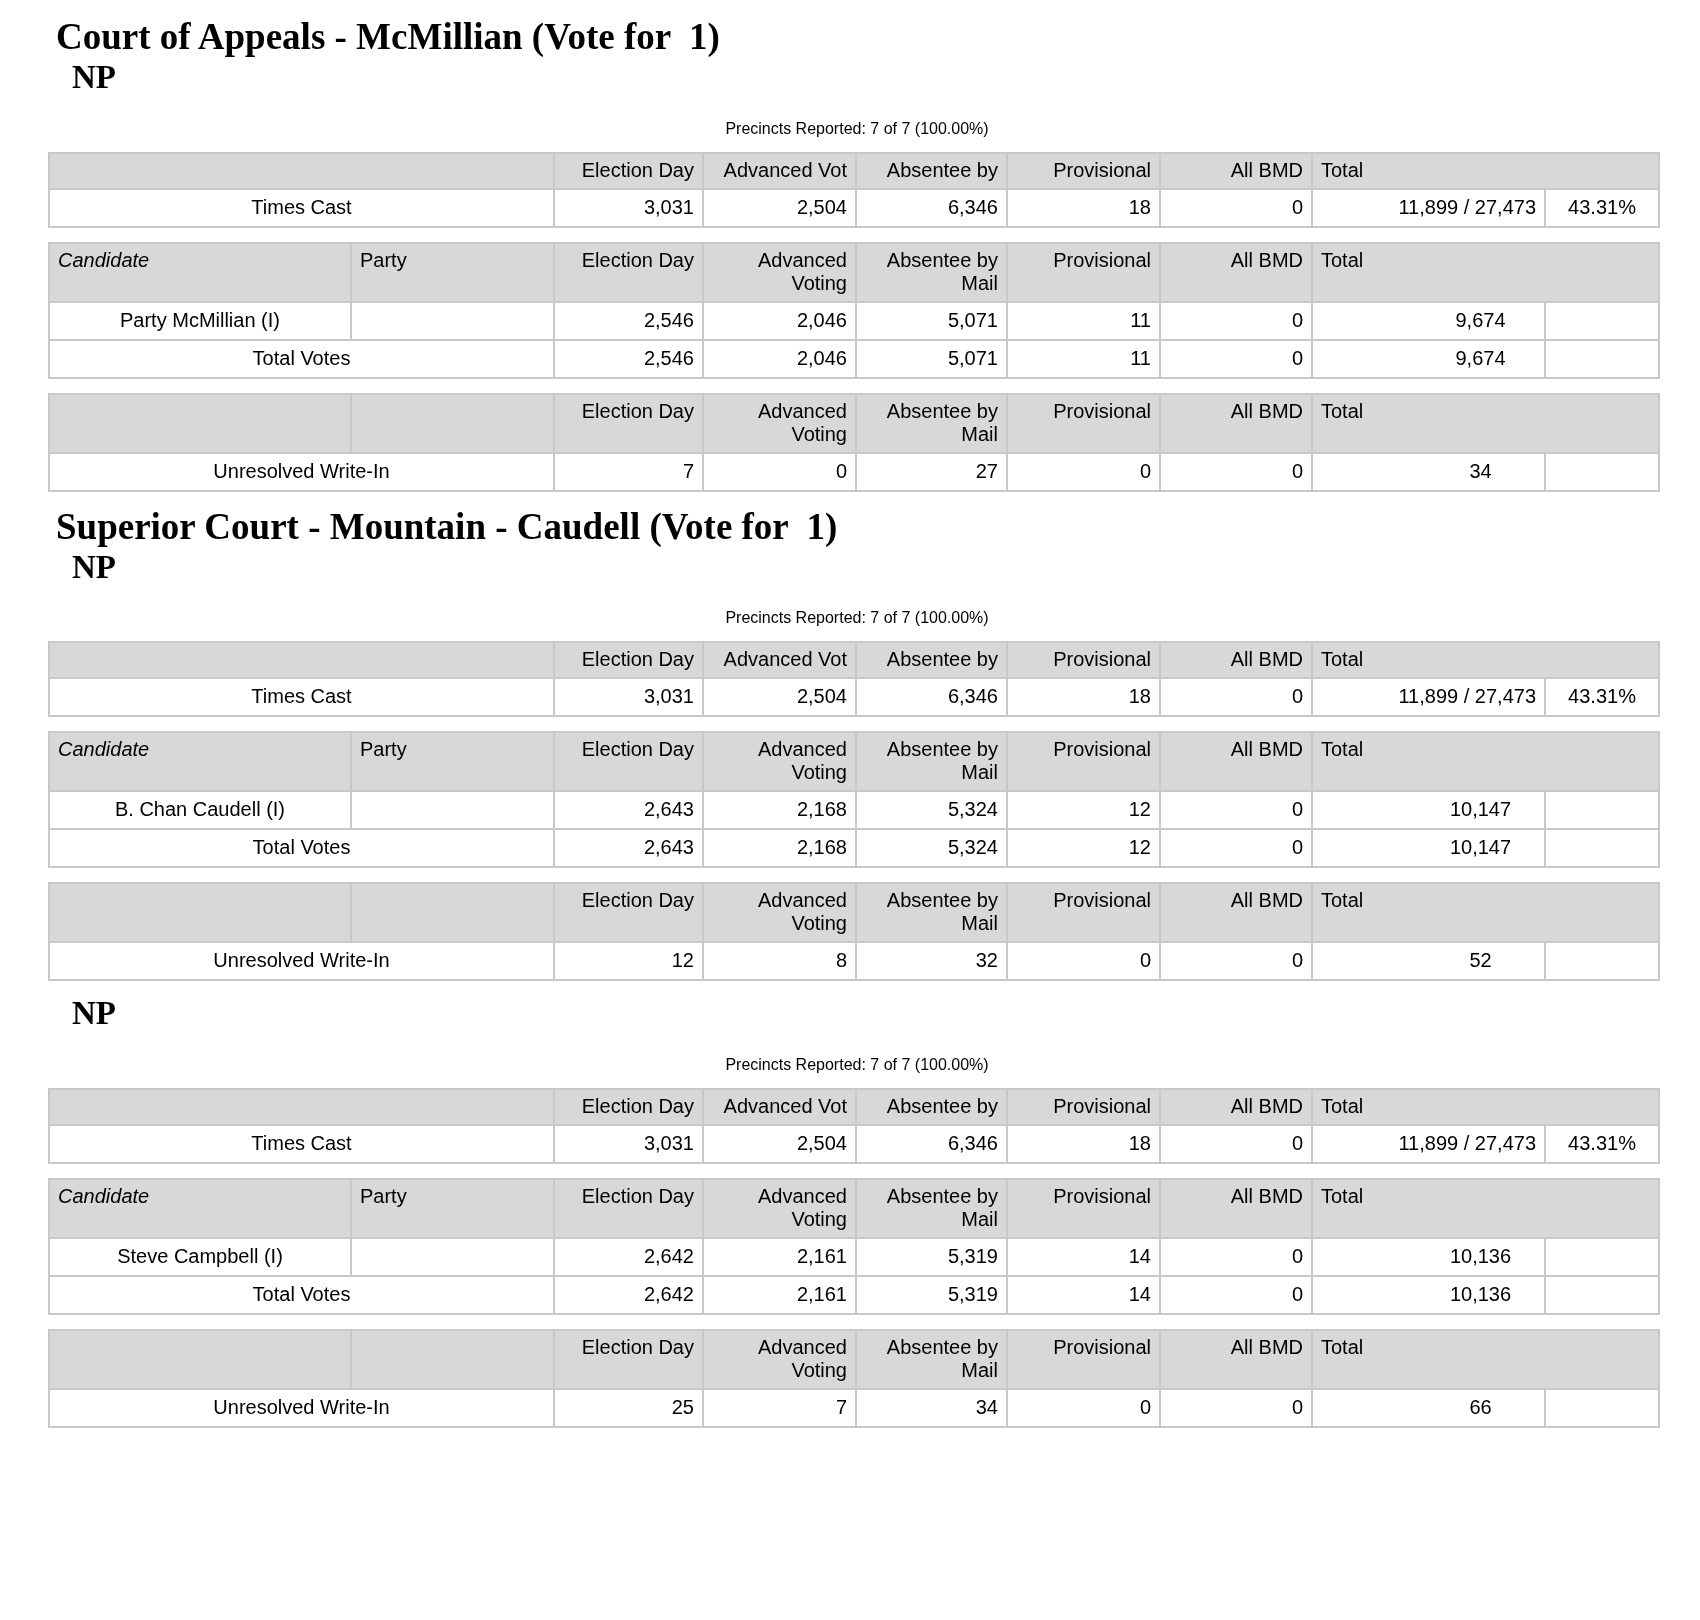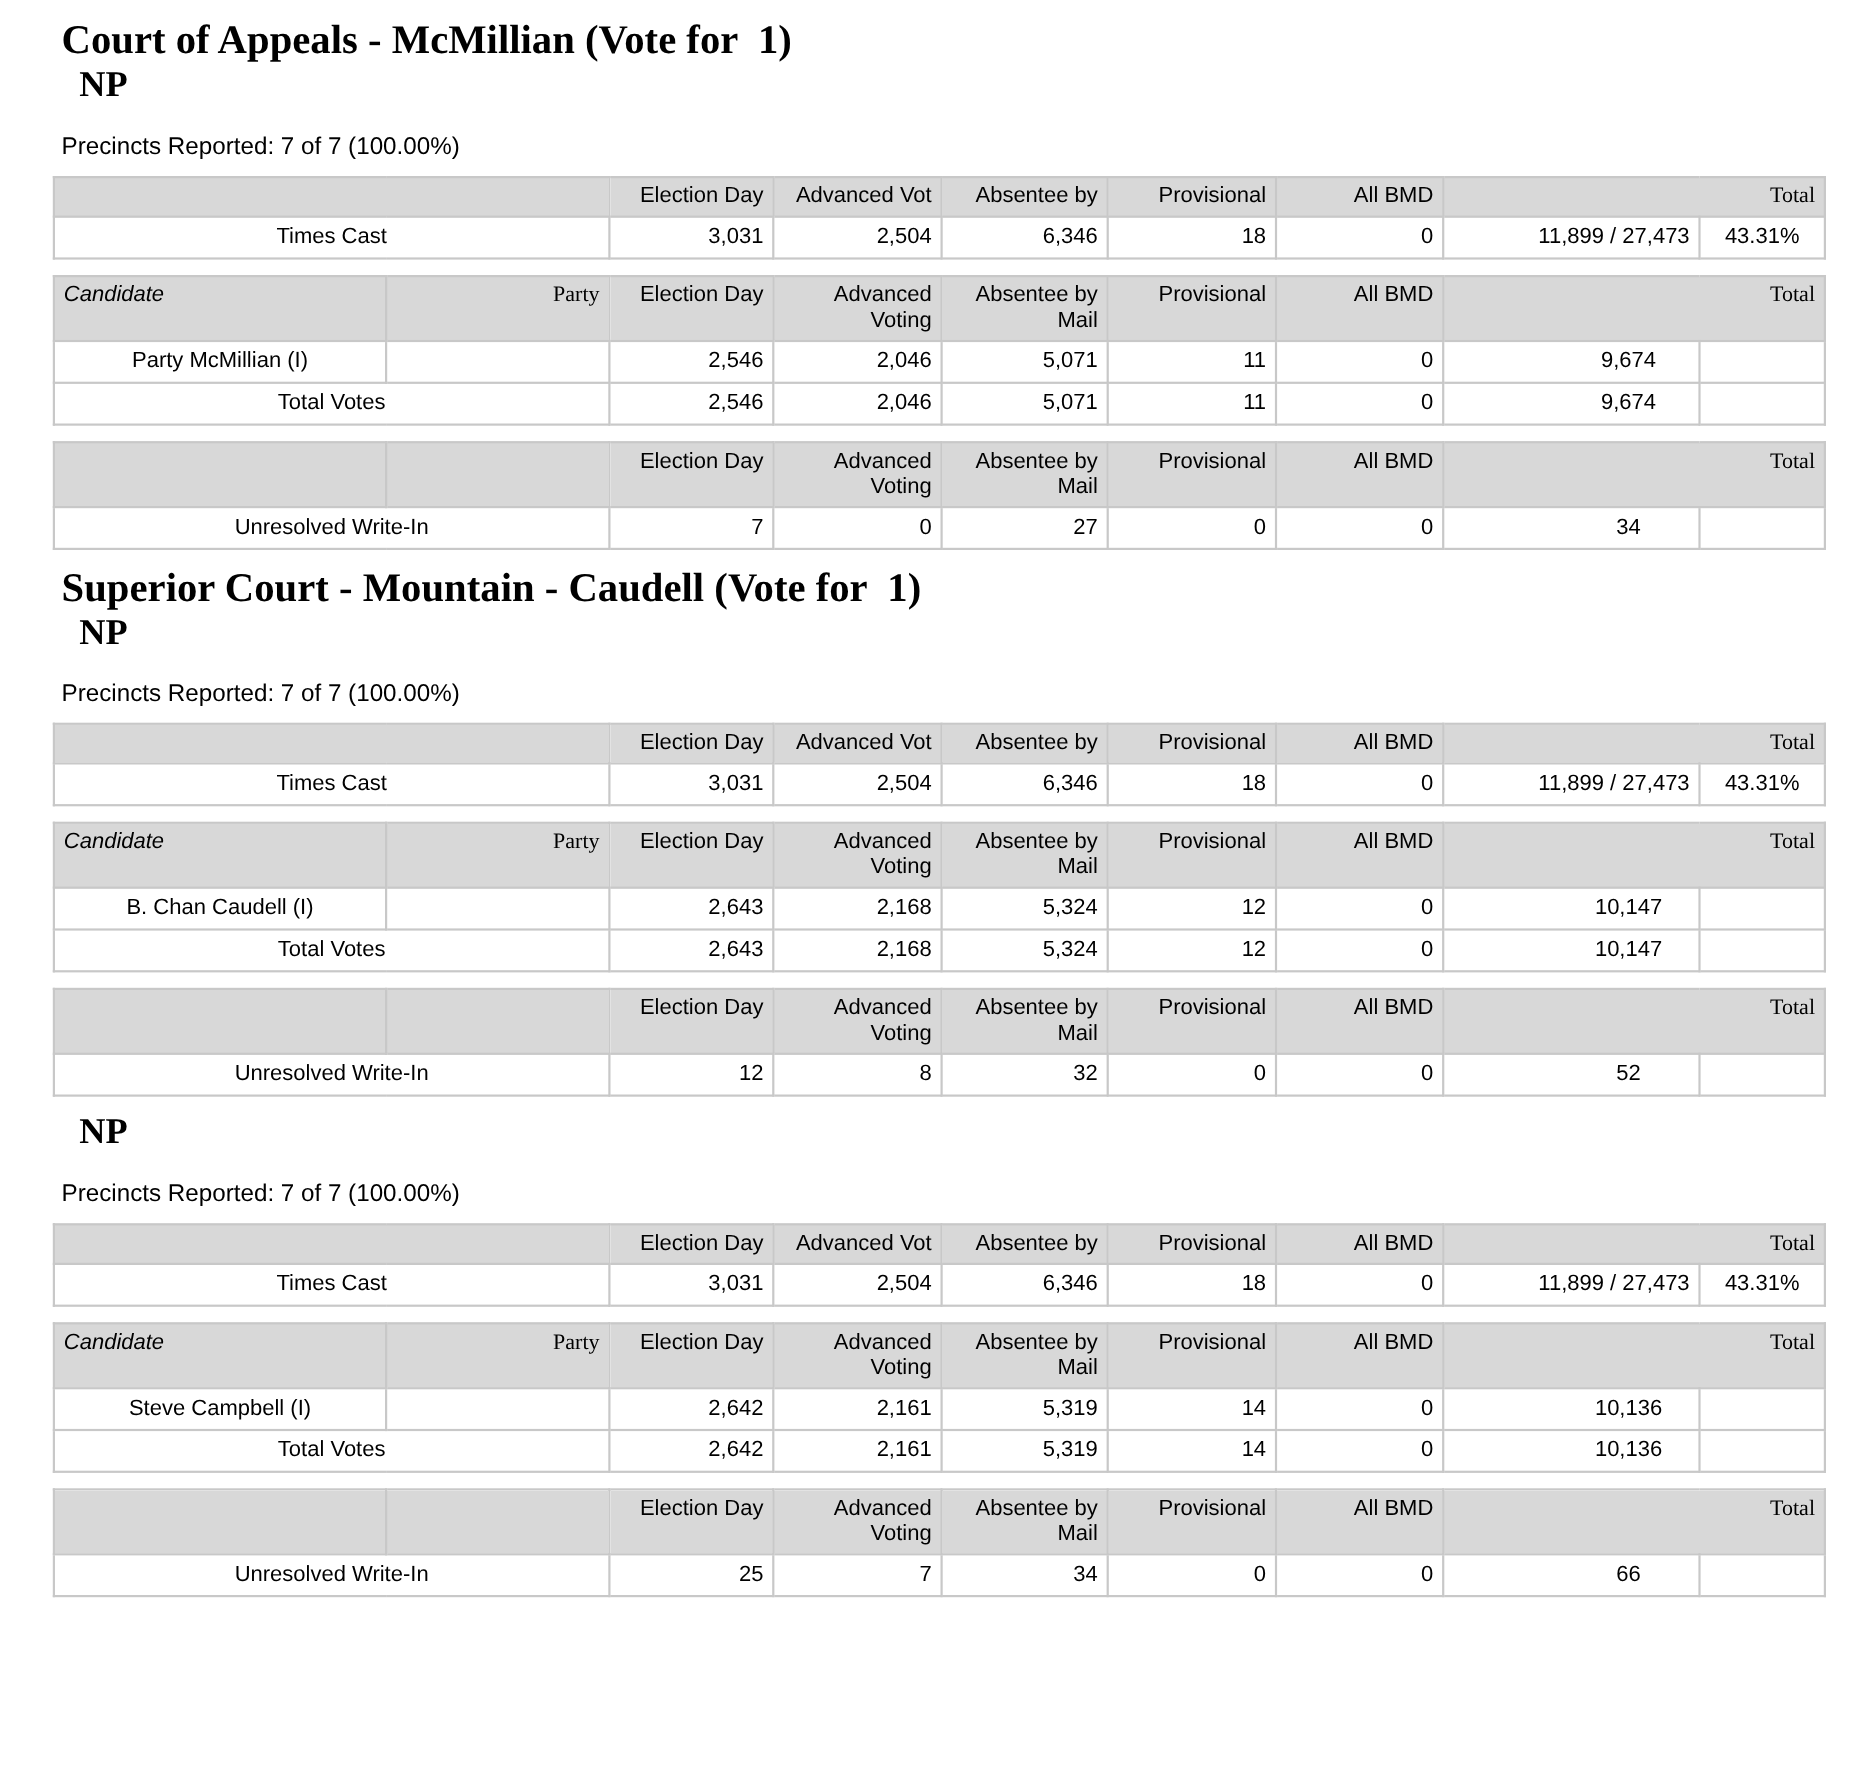--- a/index.html
+++ b/index.html
@@ -25,22 +25,23 @@
     letter-spacing: 0px;
   }
   .contest-subtitle {
     font-family: "Liberation Serif", serif;
     font-weight: bold;
     font-size: 33px;
     line-height: 1.1;
     margin: 2px 0 0 24px;
   }
   .precincts {
-    font-size: 22px;
+    font-size: 16px;
     margin: 24px 0 14px 8px;
+    text-align: center;
   }
   table.results {
     border-collapse: collapse;
     table-layout: fixed;
     width: 1610px;
     font-size: 20px;
     margin: 0 0 14px 0;
   }
   table.results col.c-cand  { width: 302px; }
   table.results col.c-party { width: 203px; }
@@ -59,21 +60,21 @@
     vertical-align: top;
     padding: 5px 8px 6px 8px;
     border: 2px solid #c8c8c8;
     overflow: hidden;
   }
   table.results th + th {
     border-left: 2px solid #ffffff;
     margin-top: 35px;
   }
   table.results th.h-left   { text-align: left; font-style: italic; }
-  table.results th.h-center { text-align: right; font-family: Liberation Serif, serif; }
+  table.results th.h-center { text-align: left; }
   table.results th.h-clip   { white-space: nowrap; }
 
   table.results td {
     background: #ffffff;
     border: 2px solid #c8c8c8;
     padding: 6px 8px 7px 8px;
     text-align: right;
     vertical-align: middle;
     overflow: hidden;
   }

